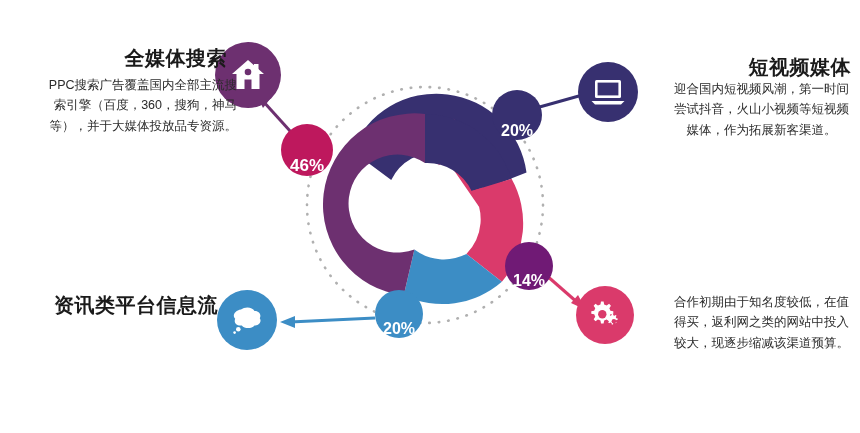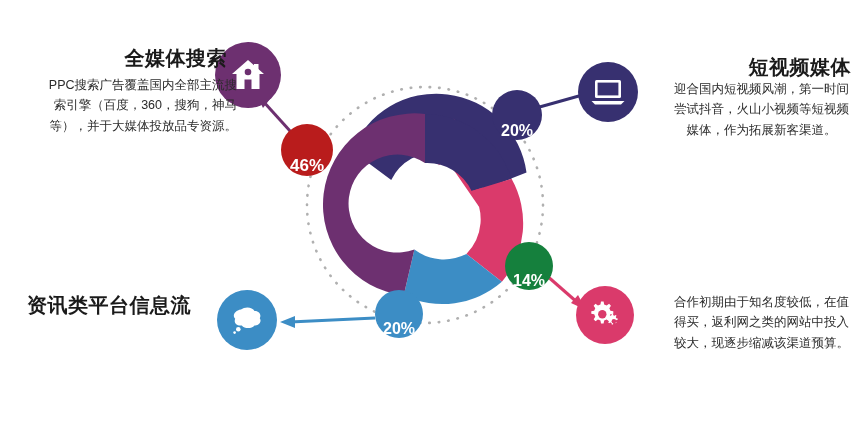--- a/index.html
+++ b/index.html
@@ -30,21 +30,21 @@
     font-size:12.5px;
     line-height:1.62;
     color:#2b2b2b;
     padding-left:36px;
   }
   .blk-search{left:12px;top:38px;width:225px;text-align:right;margin-top:8px;}
   .blk-search .title{text-align:right;padding-right:10px;}
   .blk-search .body{margin-top:5px;text-align:right;}
 
   .blk-info{left:0px;top:293px;width:226px;text-align:right;}
-  .blk-info .title{text-align:center;padding-right:8px;}
+  .blk-info .title{text-align:right;padding-right:8px;}
   .blk-info .body{margin-top:4px;text-align:right;}
 
   .blk-video{left:636px;top:55px;width:215px;text-align:left;}
   .blk-video .title{text-align:right;}
   .blk-video .body{text-align:center;}
 
   .blk-partner{left:636px;top:288px;width:215px;text-align:left;}
   .blk-partner .title{text-align:left;}
   .blk-partner .body{margin-top:4px;text-align:center;}
 
@@ -165,27 +165,27 @@
   </div>
 
   <div class="iconcircle ic-bubble" style="background:#3C8DC5;">
     <svg width="34" height="30" viewBox="0 0 34 30">
       <path d="M11 4.5 C15 1.2 22.5 1.8 24.5 6 C29.5 5.8 31.5 10 29.8 13.2 C32 16.5 29 21 24.5 20.4 C21.5 24 14.5 23.8 11.8 20.4 C6.5 21.2 3.5 17.5 5.2 13.8 C2 11 4.5 5.5 11 4.5 Z" fill="#ffffff"></path>
       <circle cx="8.3" cy="24.2" r="2.3" fill="#ffffff"></circle>
       <circle cx="4.6" cy="27.6" r="1.3" fill="#ffffff"></circle>
     </svg>
   </div>
 
-  <div class="pct pct-46" style="background:#b91c1c;">
+  <div class="pct pct-46" style="background:#be185d;">
     <span>46%</span>
   </div>
   <div class="pct pct-20a" style="background:#373070;">
     <span>20%</span>
   </div>
-  <div class="pct pct-14" style="background:#15803d;">
+  <div class="pct pct-14" style="background:#701a75;">
     <span>14%</span>
   </div>
   <div class="pct pct-20b" style="background:#3C8DC5;">
     <span>20%</span>
   </div>
 
   <div class="block blk-search">
     <div class="title">全媒体搜索</div>
     <div class="body">PPC搜索广告覆盖国内全部主流搜索引擎（百度，360，搜狗，神马等），并于大媒体投放品专资源。</div>
   </div>

